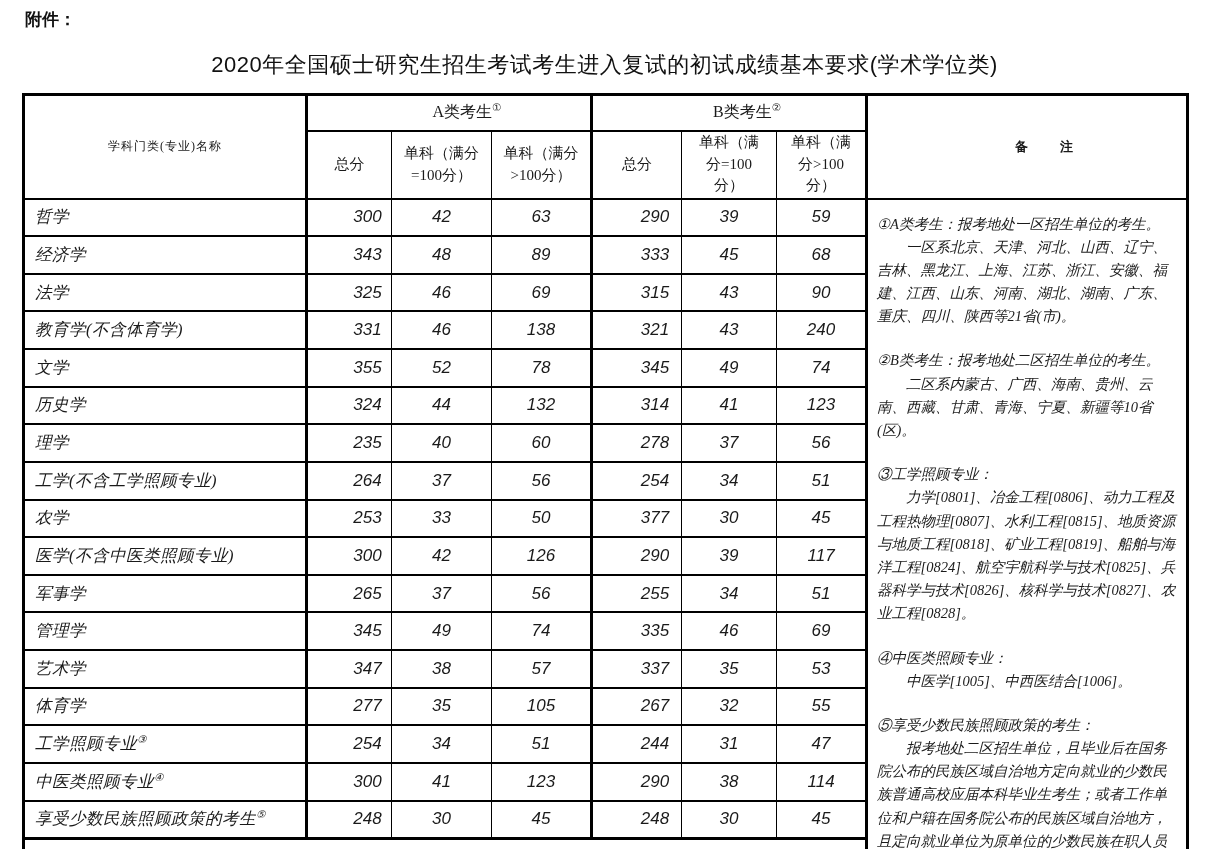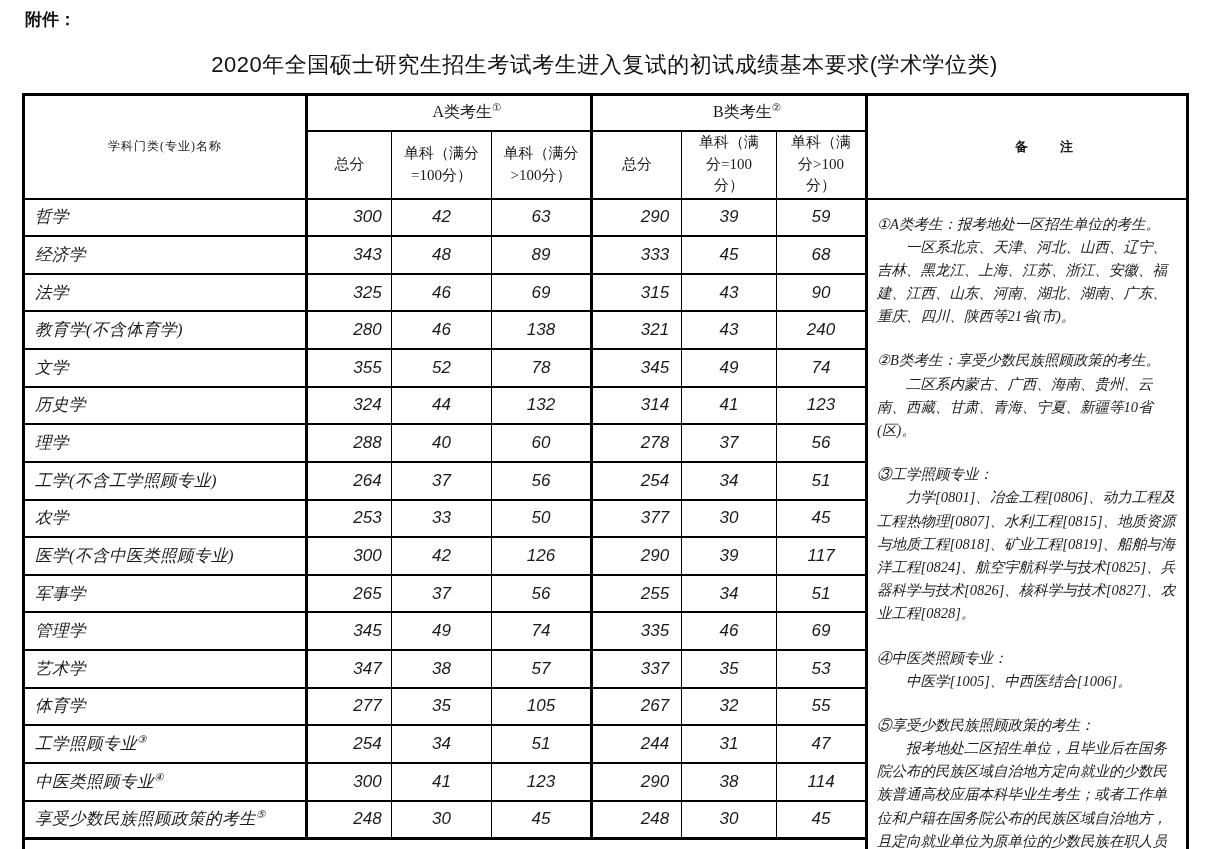--- a/index.html
+++ b/index.html
@@ -156,21 +156,21 @@
         <td class="score-cell">63</td>
         <td class="score-cell v-thick">290</td>
         <td class="score-cell">39</td>
         <td class="score-cell">59</td>
         <td class="notes-cell v-thick" rowspan="18">
           <div class="note-group">
             <div class="note-para">①A类考生：报考地处一区招生单位的考生。</div>
             <div class="note-para p-indent">一区系北京、天津、河北、山西、辽宁、吉林、黑龙江、上海、江苏、浙江、安徽、福建、江西、山东、河南、湖北、湖南、广东、重庆、四川、陕西等21省(市)。</div>
           </div>
           <div class="note-group">
-            <div class="note-para">②B类考生：享受少数民族照顾政策的考生。</div>
+            <div class="note-para">②B类考生：报考地处二区招生单位的考生。</div>
             <div class="note-para p-indent">二区系内蒙古、广西、海南、贵州、云南、西藏、甘肃、青海、宁夏、新疆等10省(区)。</div>
           </div>
           <div class="note-group">
             <div class="note-para">③工学照顾专业：</div>
             <div class="note-para p-indent">力学[0801]、冶金工程[0806]、动力工程及工程热物理[0807]、水利工程[0815]、地质资源与地质工程[0818]、矿业工程[0819]、船舶与海洋工程[0824]、航空宇航科学与技术[0825]、兵器科学与技术[0826]、核科学与技术[0827]、农业工程[0828]。</div>
           </div>
           <div class="note-group">
             <div class="note-para">④中医类照顾专业：</div>
             <div class="note-para p-indent">中医学[1005]、中西医结合[1006]。</div>
           </div>
@@ -196,21 +196,21 @@
         <td class="score-cell v-thick">325</td>
         <td class="score-cell">46</td>
         <td class="score-cell">69</td>
         <td class="score-cell v-thick">315</td>
         <td class="score-cell">43</td>
         <td class="score-cell">90</td>
       </tr>
 
       <tr class="data-row">
         <td class="subject-cell"><span>教育学(不含体育学)</span><span class="sup"></span></td>
-        <td class="score-cell v-thick">280</td>
+        <td class="score-cell v-thick">331</td>
         <td class="score-cell">46</td>
         <td class="score-cell">138</td>
         <td class="score-cell v-thick">321</td>
         <td class="score-cell">43</td>
         <td class="score-cell">240</td>
       </tr>
 
       <tr class="data-row">
         <td class="subject-cell"><span>文学</span><span class="sup"></span></td>
         <td class="score-cell v-thick">355</td>
@@ -226,21 +226,21 @@
         <td class="score-cell v-thick">324</td>
         <td class="score-cell">44</td>
         <td class="score-cell">132</td>
         <td class="score-cell v-thick">314</td>
         <td class="score-cell">41</td>
         <td class="score-cell">123</td>
       </tr>
 
       <tr class="data-row">
         <td class="subject-cell"><span>理学</span><span class="sup"></span></td>
-        <td class="score-cell v-thick">288</td>
+        <td class="score-cell v-thick">235</td>
         <td class="score-cell">40</td>
         <td class="score-cell">60</td>
         <td class="score-cell v-thick">278</td>
         <td class="score-cell">37</td>
         <td class="score-cell">56</td>
       </tr>
 
       <tr class="data-row">
         <td class="subject-cell"><span>工学(不含工学照顾专业)</span><span class="sup"></span></td>
         <td class="score-cell v-thick">264</td>

